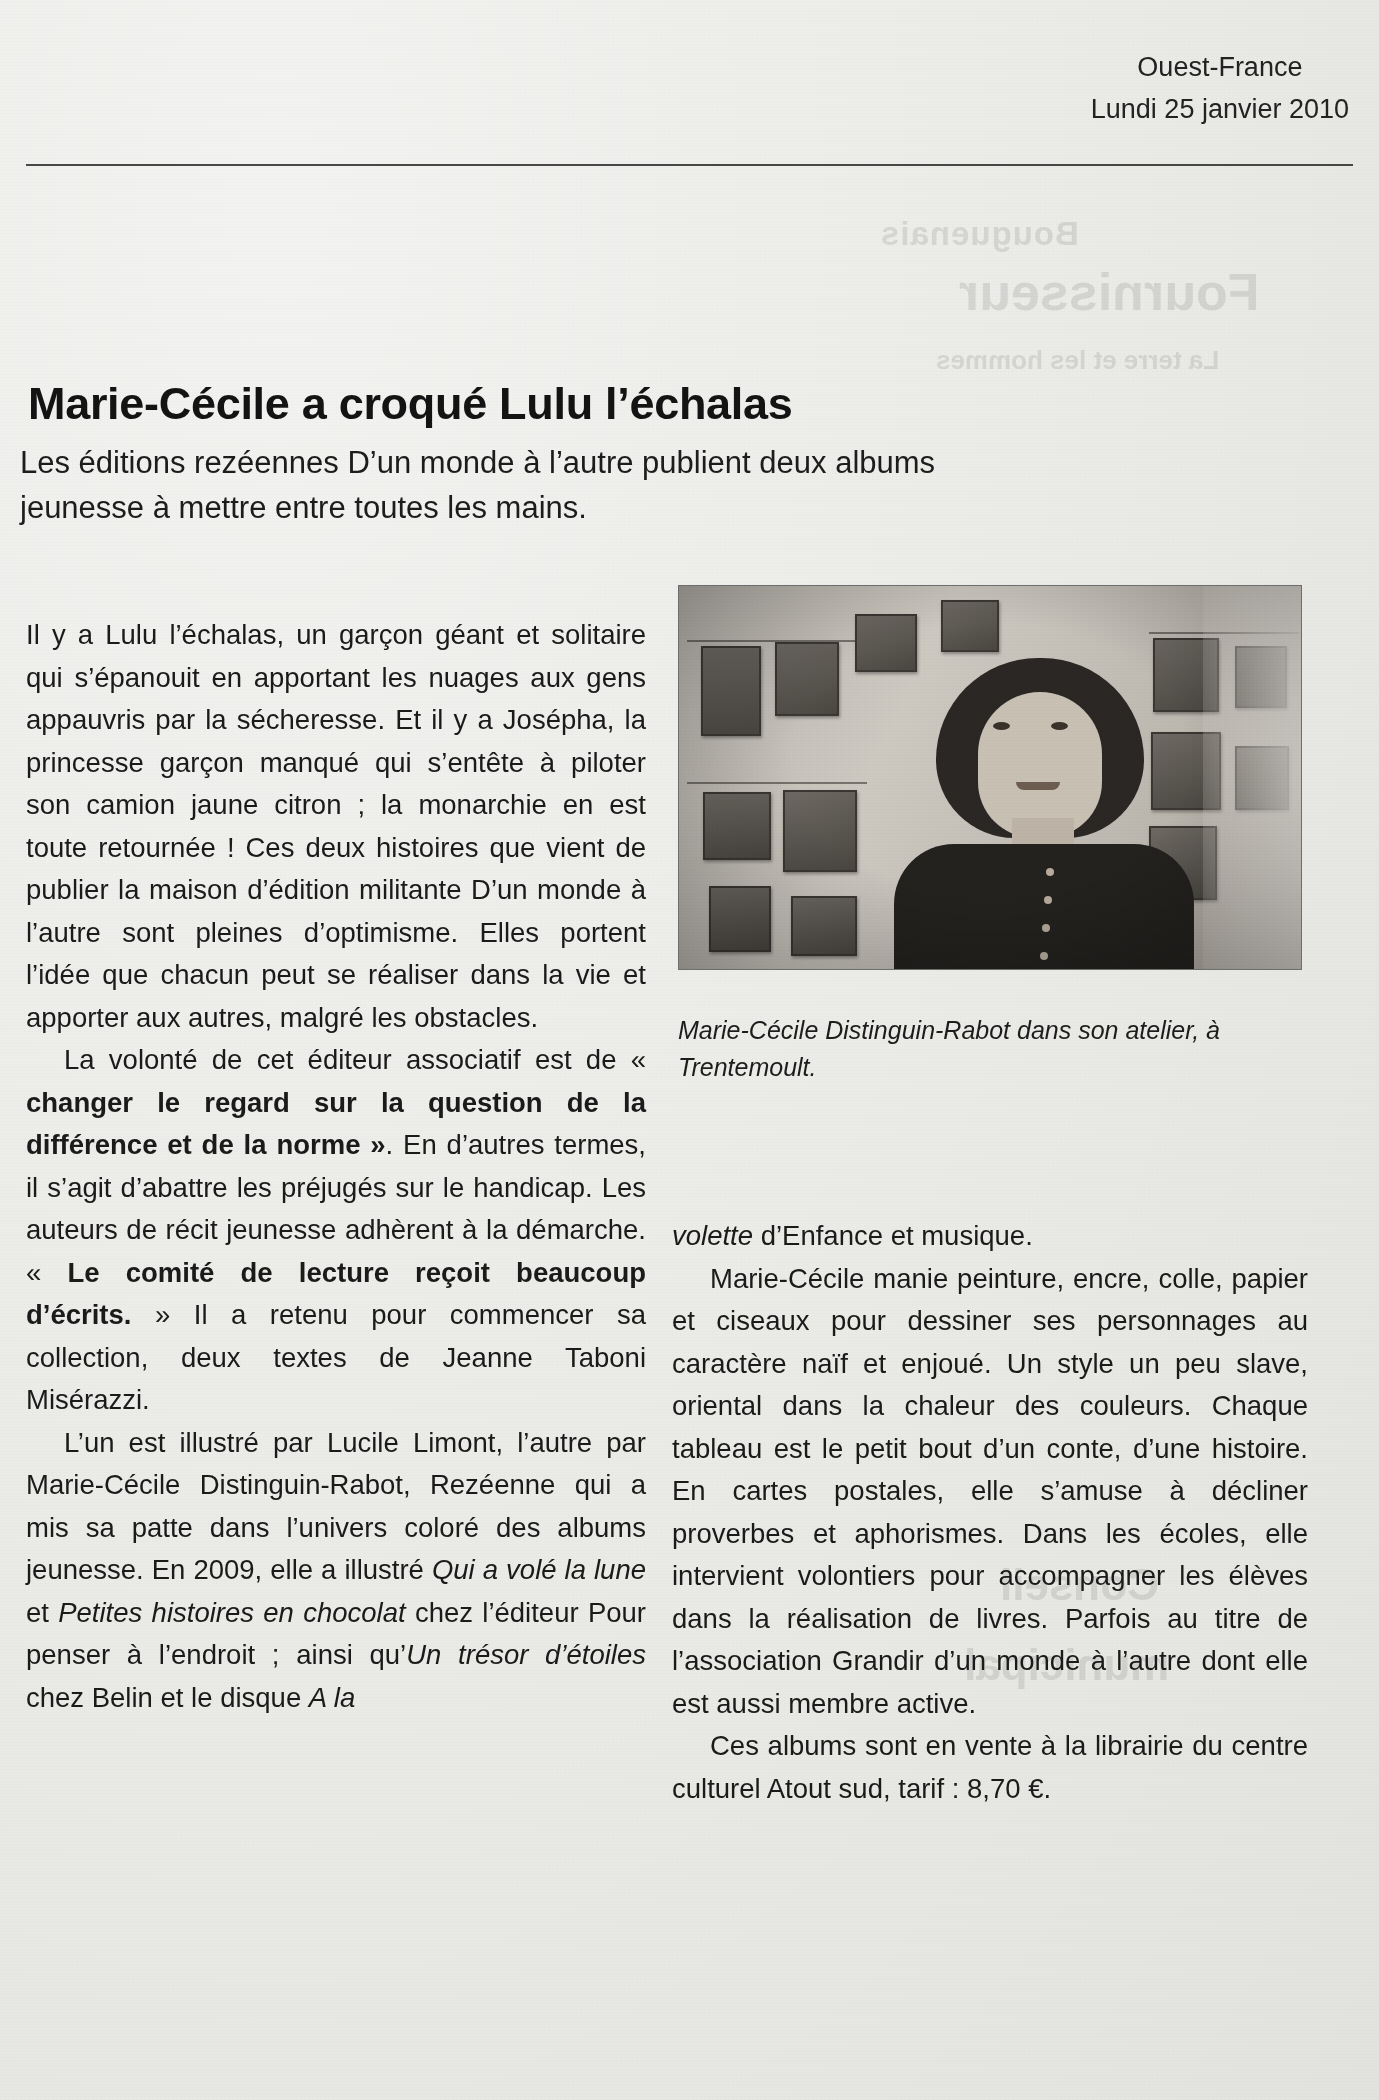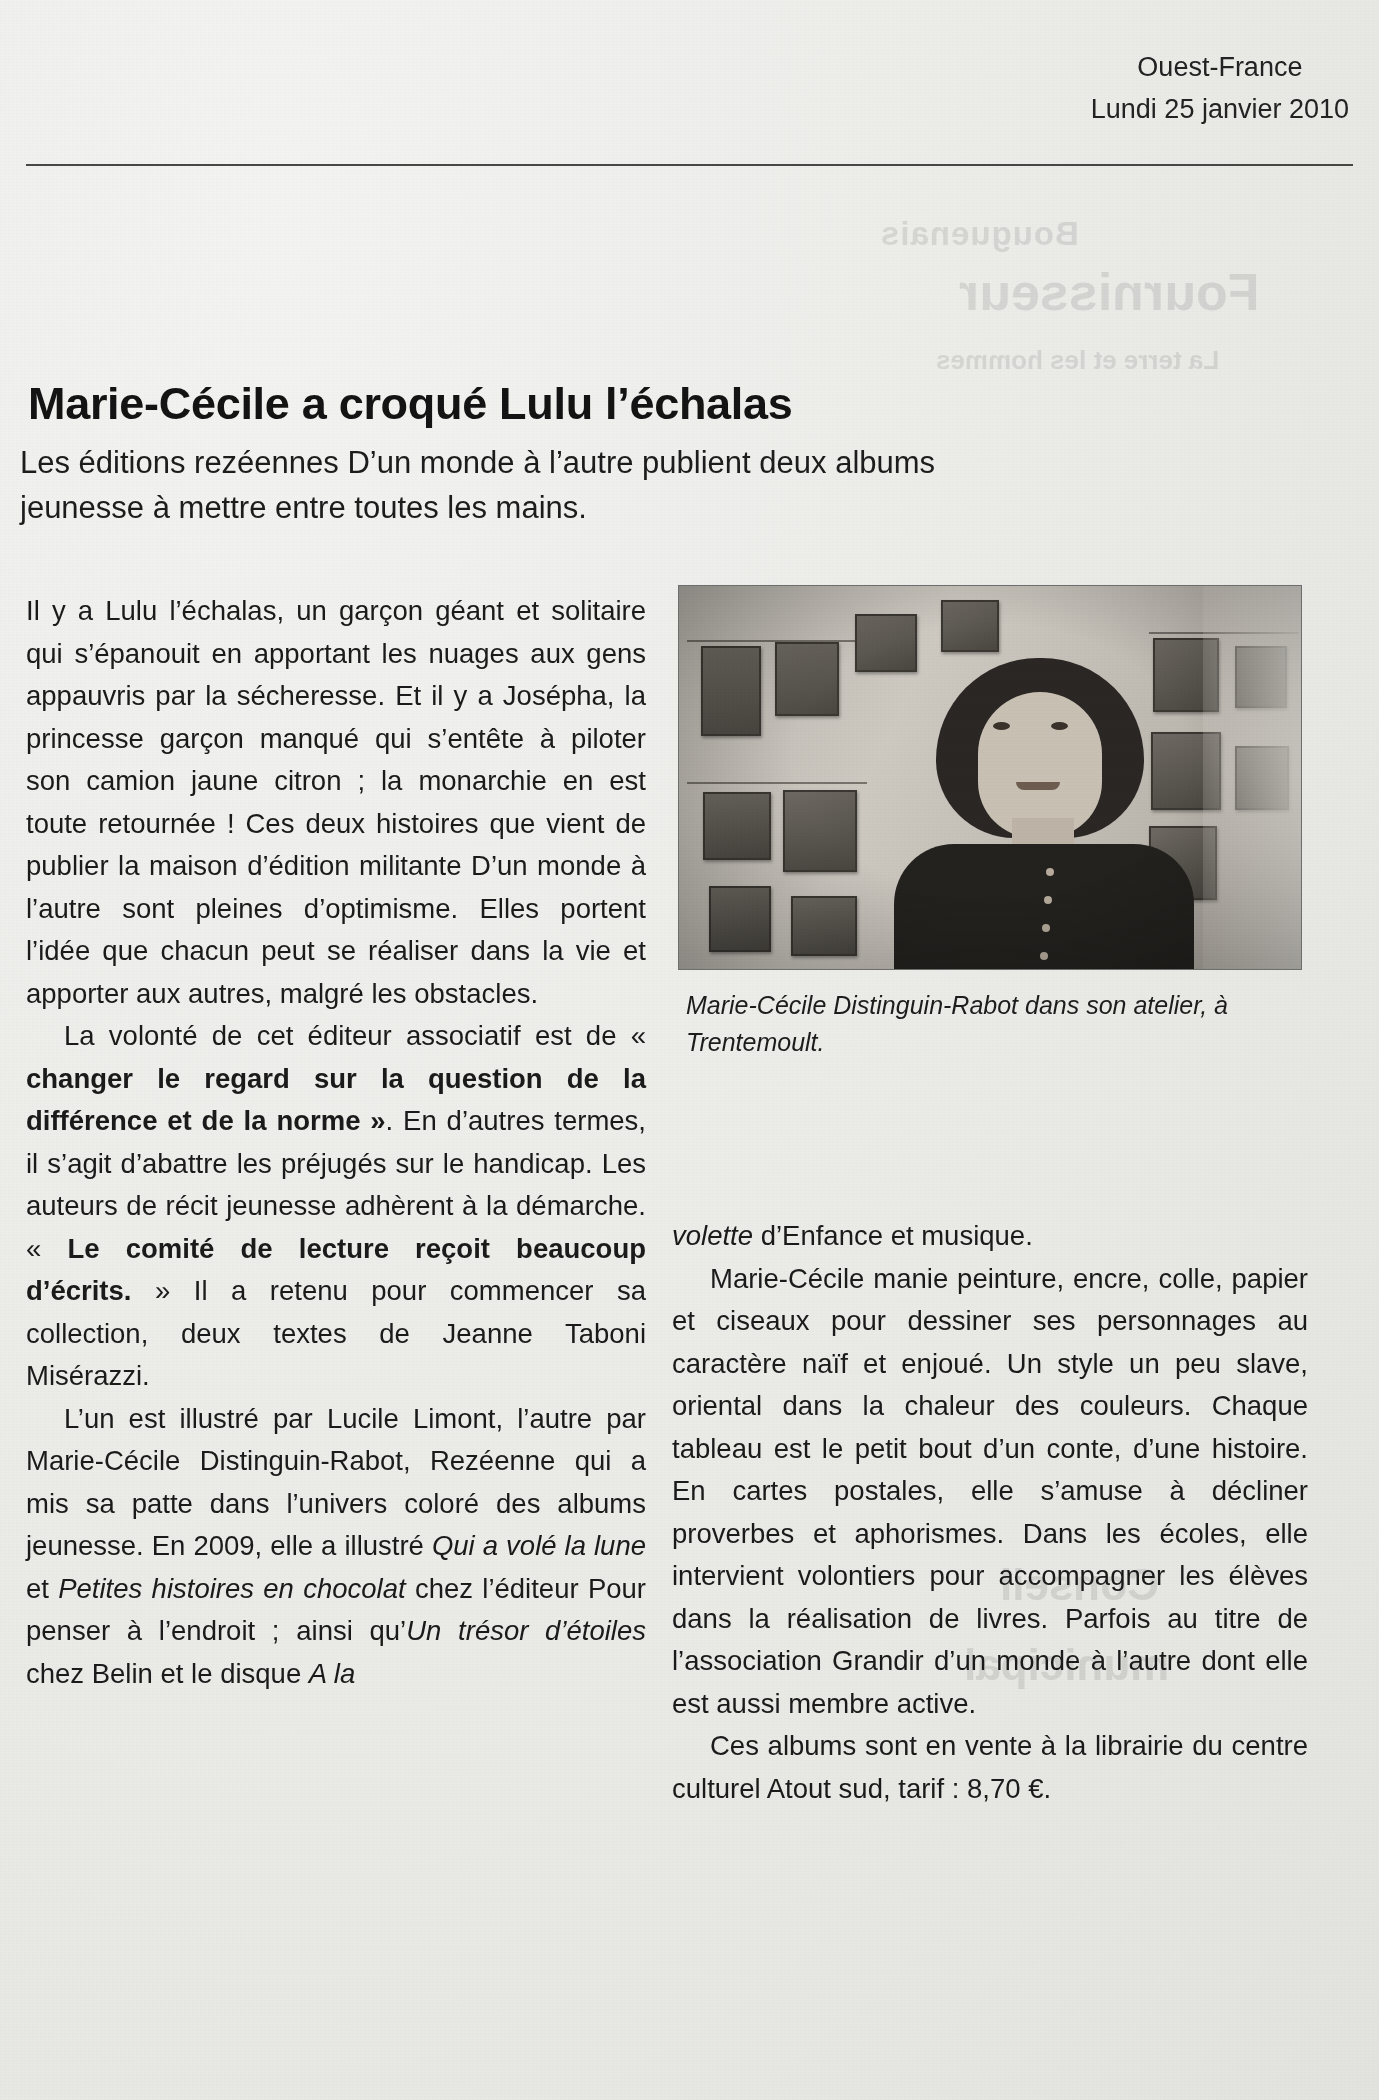--- a/index.html
+++ b/index.html
@@ -113,21 +113,21 @@
   
   .col {
     position: absolute;
     font-size: 27.5px;
     line-height: 42.5px;
     color: #1b1b1b;
     text-align: justify;
   }
   .col p { margin: 0; }
   .col p.indent { text-indent: 38px; }
-  .col-left  { left: 26px;  top: 590px;  width: 620px; }
+  .col-left  { left: 26px;  top: 614px;  width: 620px; }
   .col-right { left: 672px; top: 1215px; width: 636px; }
 
   b.q { font-weight: bold; margin-top: 45px; }
   i.t { font-style: italic; }
 
   
   .photo {
     position: absolute;
     left: 678px;
     top: 585px;
@@ -218,27 +218,26 @@
   }
   .photo .vignette {
     position: absolute;
     inset: 0;
     background: radial-gradient(ellipse at 50% 45%, rgba(0,0,0,0) 45%, rgba(0,0,0,.30) 100%);
   }
 
   .caption {
     position: absolute;
     left: 678px;
-    top: 987px;
+    top: 1012px;
     width: 600px;
     font-size: 25px;
     line-height: 37px;
     font-style: italic;
     color: #1d1d1d;
-    margin-left: 8px;
   }
 </style>
 </head>
 <body>
 
 <div class="page">
   <div class="content">
 
     <div class="ghost ghost-1">Bouguenais</div>
     <div class="ghost ghost-2">Fournisseur</div>

